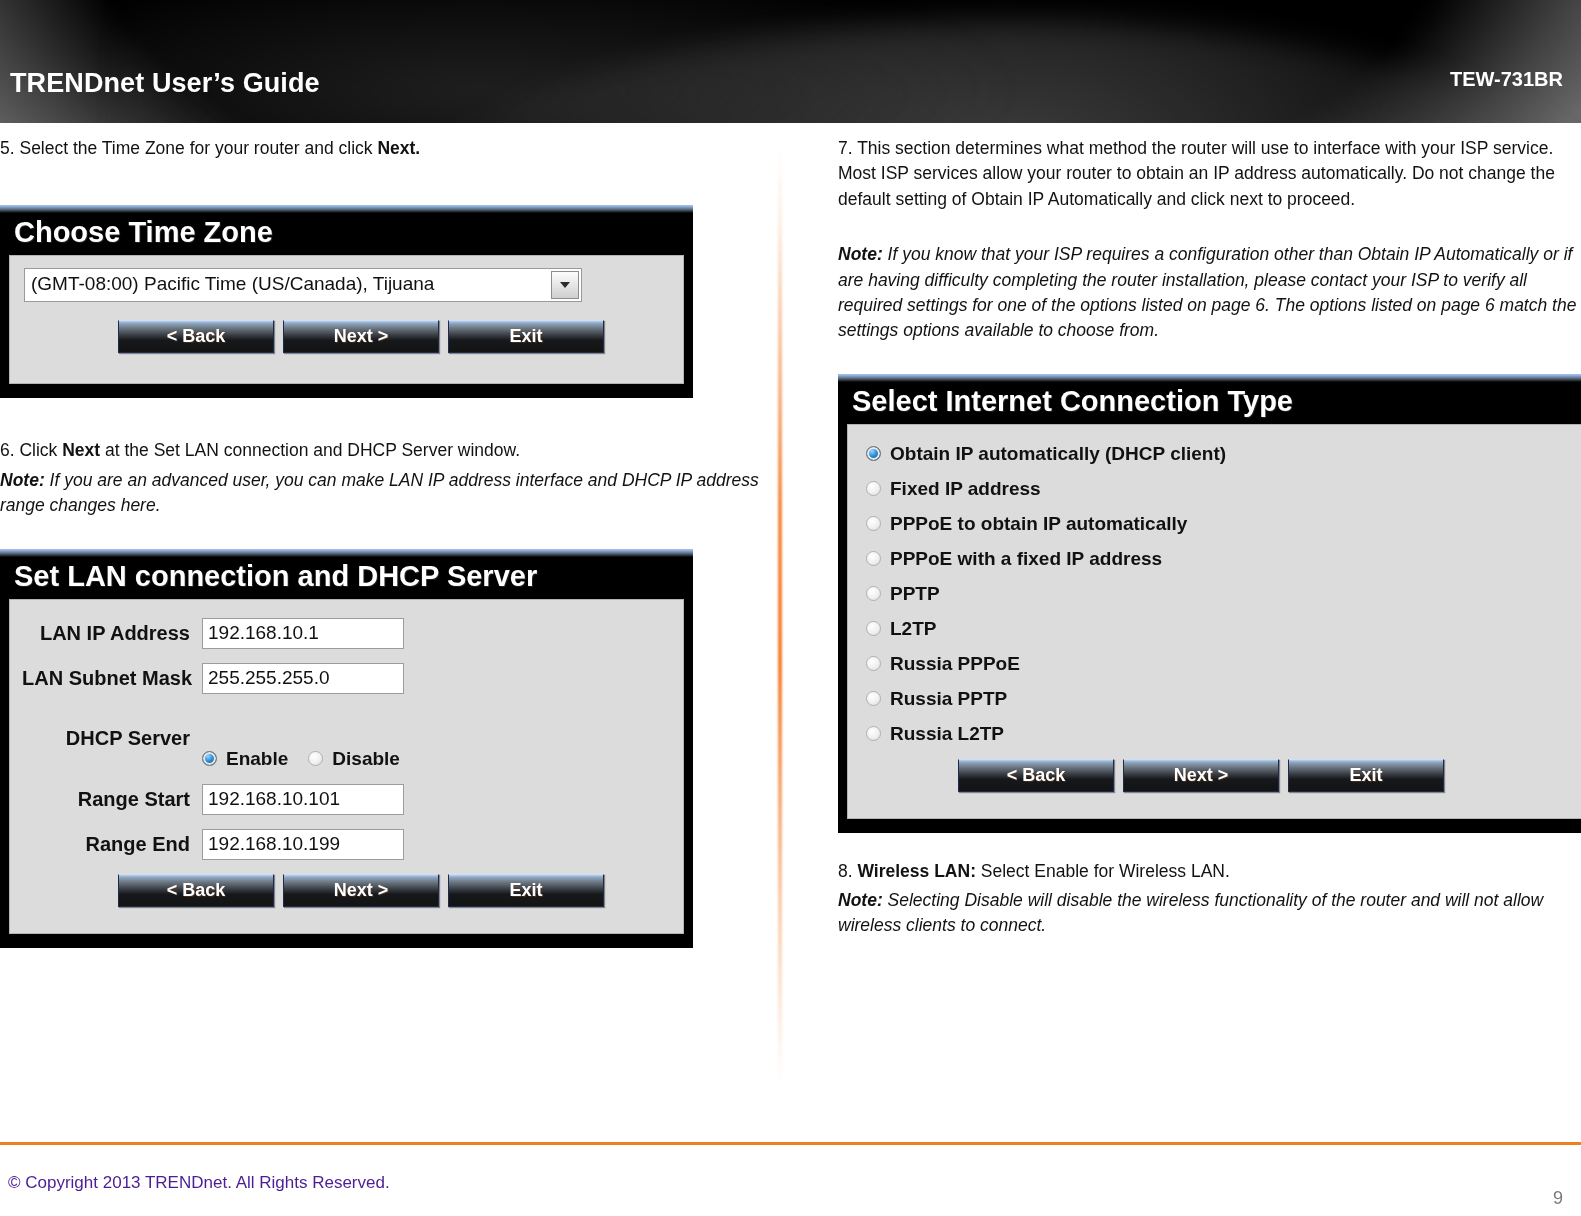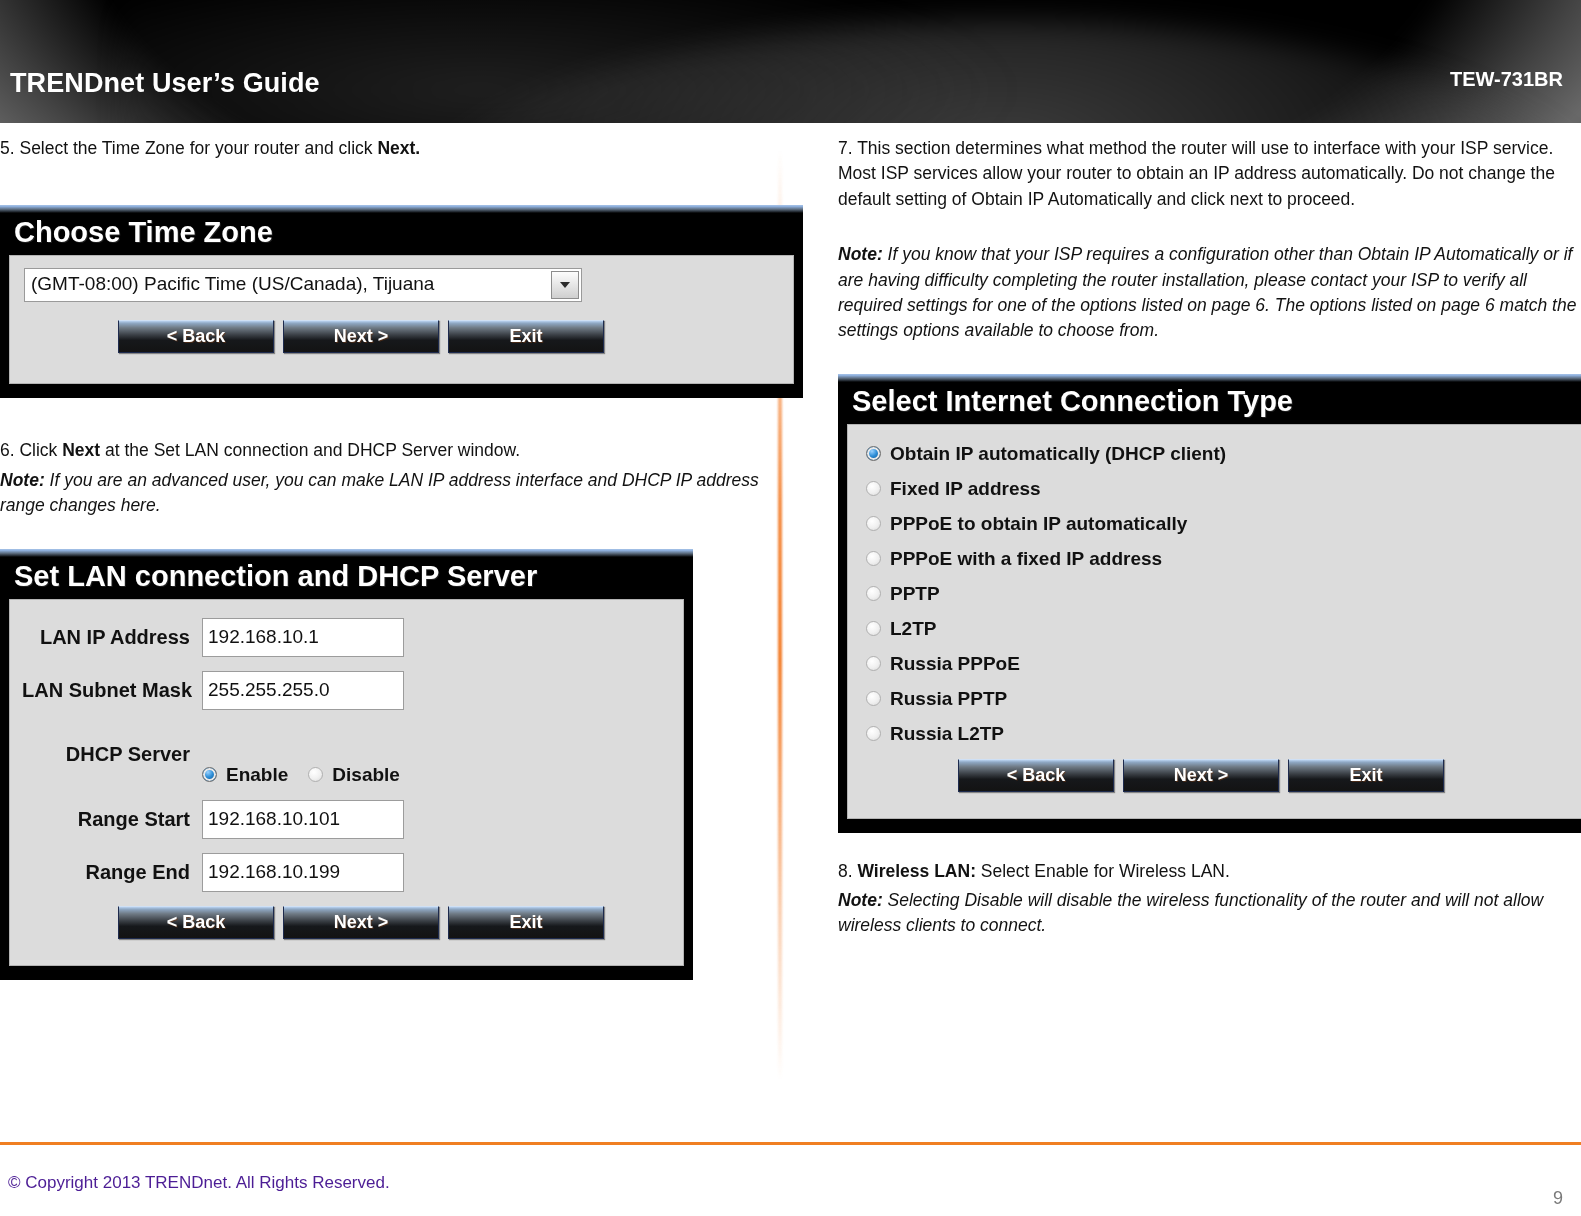--- a/index.html
+++ b/index.html
@@ -205,21 +205,21 @@
     text-align: right;
     padding-right: 12px;
     font-family: "Liberation Sans", sans-serif;
     font-weight: bold;
     font-size: 20px;
     color: #111111;
     white-space: nowrap;
   }
   .finput {
     width: 202px;
-    height: 39px;
+    height: 31px;
     background: #ffffff;
     border: 1px solid #9c9c9c;
     font-family: "Liberation Sans", sans-serif;
     font-size: 19px;
     color: #111111;
     padding: 0 0 0 5px;
     display: flex;
     align-items: center;
     box-sizing: border-box;
   }
@@ -294,21 +294,21 @@
 </div>
 
 <div class="divider"></div>
 
 <div class="col-left">
 
   <p class="para"><span>5. Select the Time Zone for your router and click </span><b>Next.</b></p>
 
   <div class="spacer-lg"></div>
 
-  <div class="dlg" style="width:803px;">
+  <div class="dlg" style="width:693px;">
     <div class="dlg-topstrip"></div>
     <div class="dlg-title">Choose Time Zone</div>
     <div class="dlg-body" style="padding-bottom:30px;">
       <div class="combo">
         <div class="combo-text">(GMT-08:00) Pacific Time (US/Canada), Tijuana</div>
         <div class="combo-arrow">
             <span class="tri"></span>
           </div>
       </div>
       <div class="btnrow">

